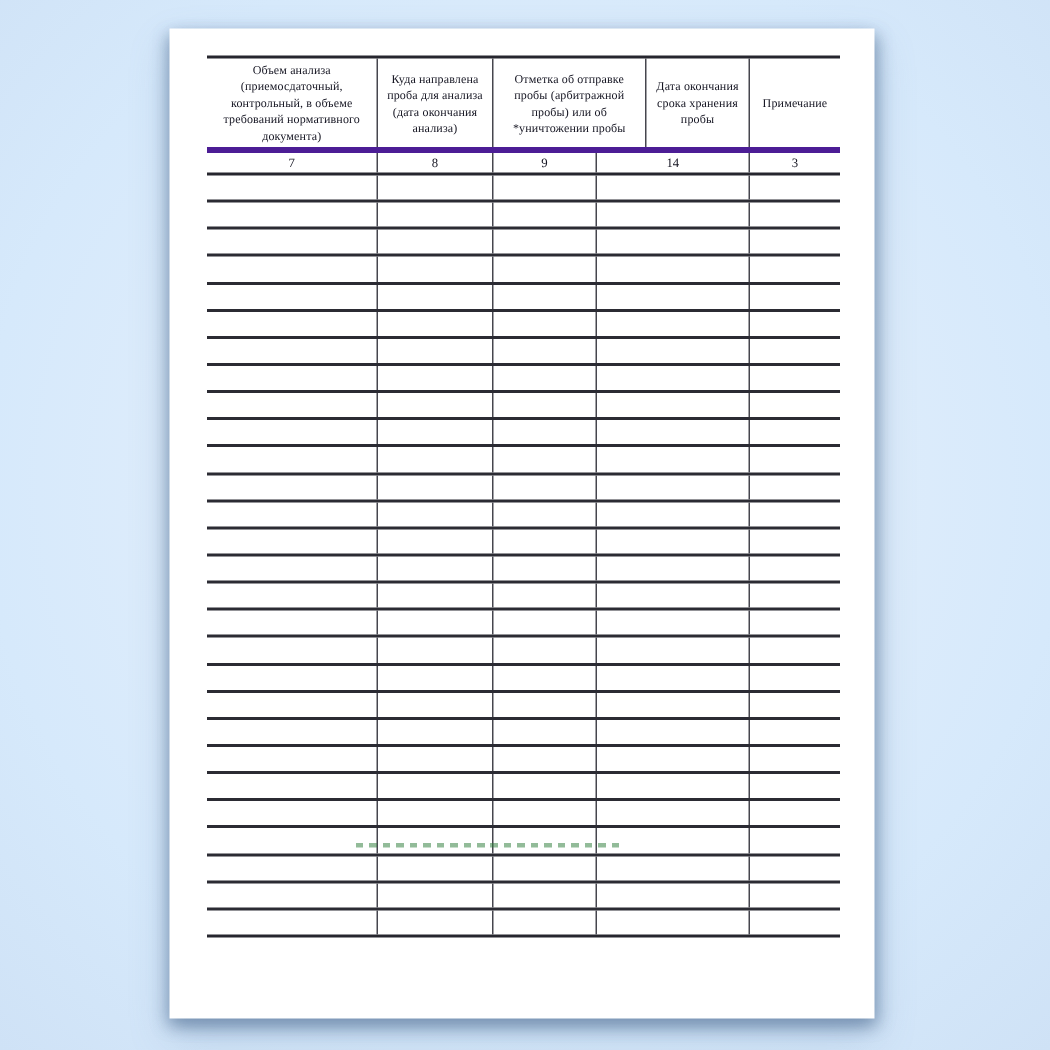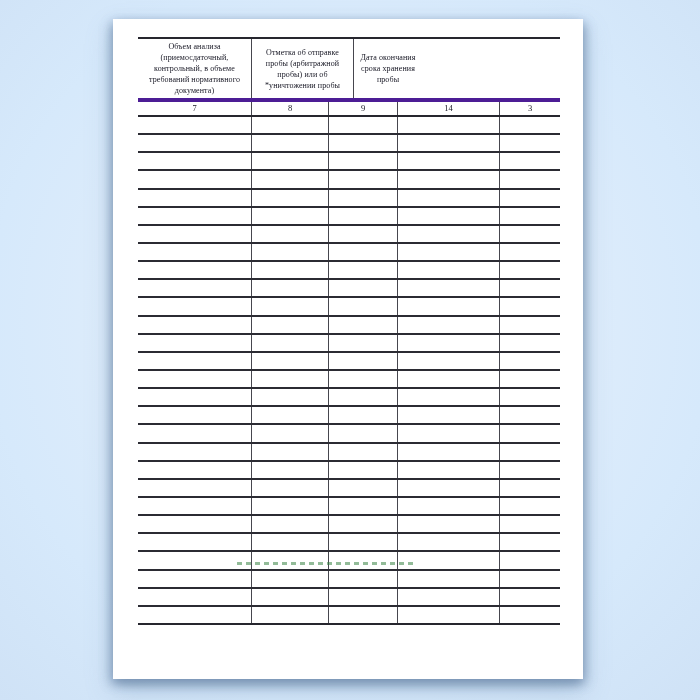--- a/index.html
+++ b/index.html
@@ -50,22 +50,24 @@
 </style>
 </head>
 <body>
 
 <div class="canvas">
   <div class="sheet">
     <div class="tbl">
 
       <div class="hrow">
         <div class="cell hcell c0">Объем анализа (приемосдаточный, контрольный, в объеме требований нормативного документа)</div>
+        <div class="cell hcell c1">Куда направлена проба для анализа (дата окончания анализа)</div>
         <div class="cell hcell c3">Отметка об отправке пробы (арбитражной пробы) или об *уничтожении пробы</div>
         <div class="cell hcell c2">Дата окончания срока хранения пробы</div>
+        <div class="cell hcell c4">Примечание</div>
       </div>
 
       <div class="nrow">
         <div class="cell ncell c0">7</div>
         <div class="cell ncell c1">8</div>
         <div class="cell ncell c2">9</div>
         <div class="cell ncell c3">14</div>
         <div class="cell ncell c4">3</div>
       </div>
 

